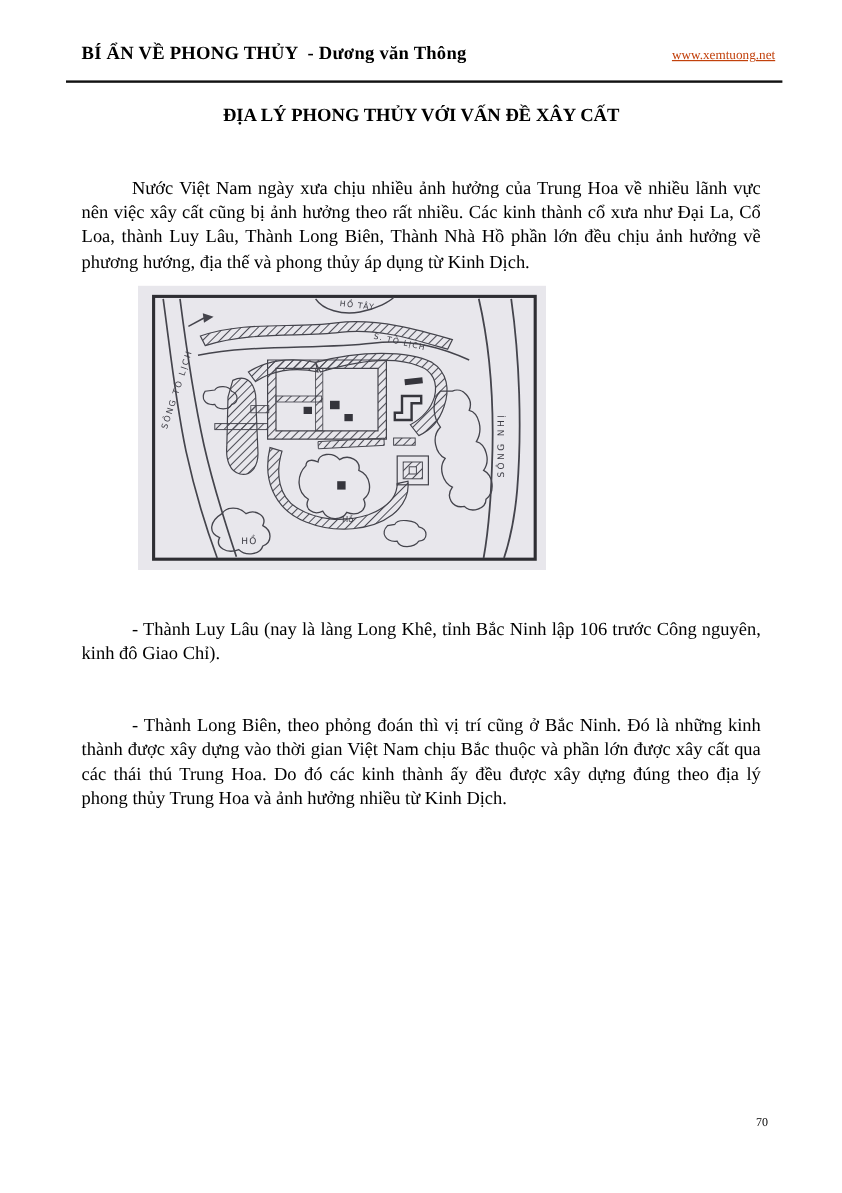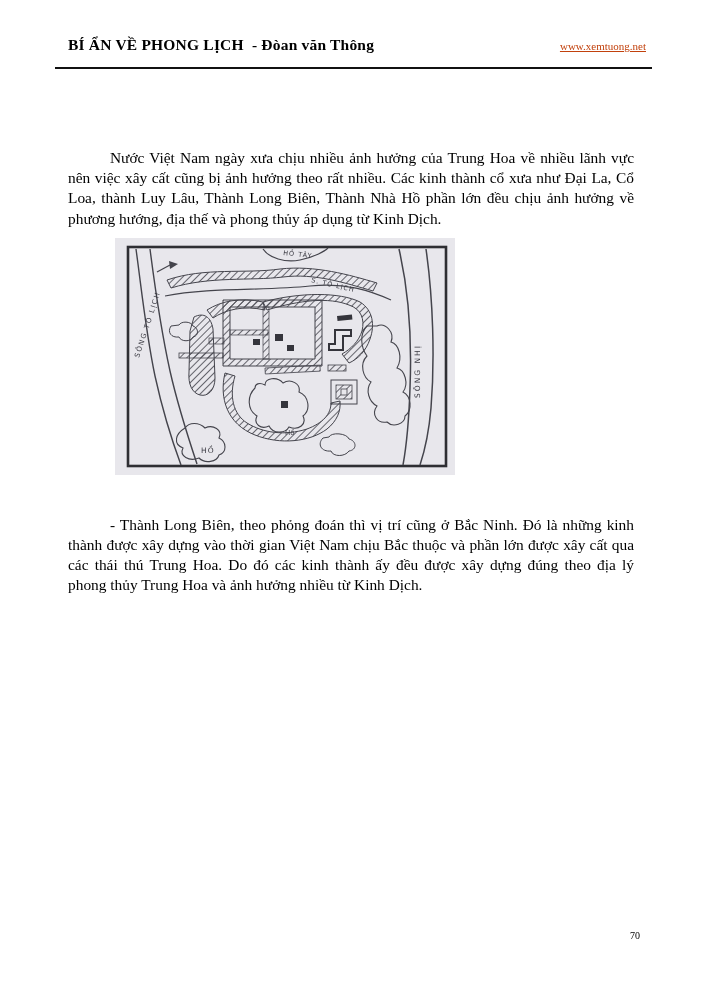--- a/index.html
+++ b/index.html
@@ -21,25 +21,26 @@
   .map-fig svg { display:block; }
 
   .page-number { position:absolute; top:930px; right:62px; font-size:10px; }
 </style>
 </head>
 <body>
 
 <div class="page">
 
   <div class="header">
-    <span class="header-title">BÍ ẨN VỀ PHONG LỊCH  - Đòan văn Thông</span>
+    <span class="header-title">BÍ ẨN VỀ PHONG THỦY  - Dương văn Thông</span>
     <a href="#" class="header-link">www.xemtuong.net</a>
   </div>
   <div class="rule"></div>
 
+  <div class="doc-title">ĐỊA LÝ PHONG THỦY VỚI VẤN ĐỀ XÂY CẤT</div>
 
   <div class="body-text">
     <p>Nước Việt Nam ngày xưa chịu nhiều ảnh hưởng của Trung Hoa về nhiều lãnh vực nên việc xây cất cũng bị ảnh hưởng theo rất nhiều. Các kinh thành cổ xưa như Đại La, Cổ Loa, thành Luy Lâu, Thành Long Biên, Thành Nhà Hồ phần lớn đều chịu ảnh hưởng về phương hướng, địa thế và phong thủy áp dụng từ Kinh Dịch.</p>
 
     <div class="map-fig">
       <svg width="340" height="237" viewBox="0 0 340 237">
         <defs>
           <pattern id="hatch" patternUnits="userSpaceOnUse" width="5" height="5" patternTransform="rotate(45)">
             <line x1="0" y1="0" x2="0" y2="5" stroke="#4c4c55" stroke-width="1.7"></line>
           </pattern>
@@ -97,17 +98,18 @@
 
         <text transform="translate(24,120) rotate(-72)" font-family="DejaVu Sans, sans-serif" font-size="7" letter-spacing="1.5" fill="#3a3a42">SÔNG TÔ LỊCH</text>
         <text transform="translate(196,44) rotate(13)" font-family="DejaVu Sans, sans-serif" font-size="6.5" letter-spacing="1" fill="#3a3a42">S. TÔ LỊCH</text>
         <text transform="translate(168,17) rotate(6)" font-family="DejaVu Sans, sans-serif" font-size="6.5" letter-spacing="1" fill="#3a3a42">HỒ TÂY</text>
         <text transform="translate(305,160) rotate(-90)" font-family="DejaVu Sans, sans-serif" font-size="7.5" letter-spacing="2" fill="#3a3a42">SÔNG NHỊ</text>
         <text x="86" y="215" font-family="DejaVu Sans, sans-serif" font-size="7.5" letter-spacing="1" fill="#3a3a42">HỒ</text>
         <text x="170" y="197" font-family="DejaVu Sans, sans-serif" font-size="7" fill="#3a3a42">Hồ</text>
       </svg>
     </div>
 
+    <p>- Thành Luy Lâu (nay là làng Long Khê, tỉnh Bắc Ninh lập 106 trước Công nguyên, kinh đô Giao Chỉ).</p>
     <p>- Thành Long Biên, theo phỏng đoán thì vị trí cũng ở Bắc Ninh. Đó là những kinh thành được xây dựng vào thời gian Việt Nam chịu Bắc thuộc và phần lớn được xây cất qua các thái thú Trung Hoa. Do đó các kinh thành ấy đều được xây dựng đúng theo địa lý phong thủy Trung Hoa và ảnh hưởng nhiều từ Kinh Dịch.</p>
   </div>
 
   <div class="page-number">70</div>
 </div>
 
 </body></html>

